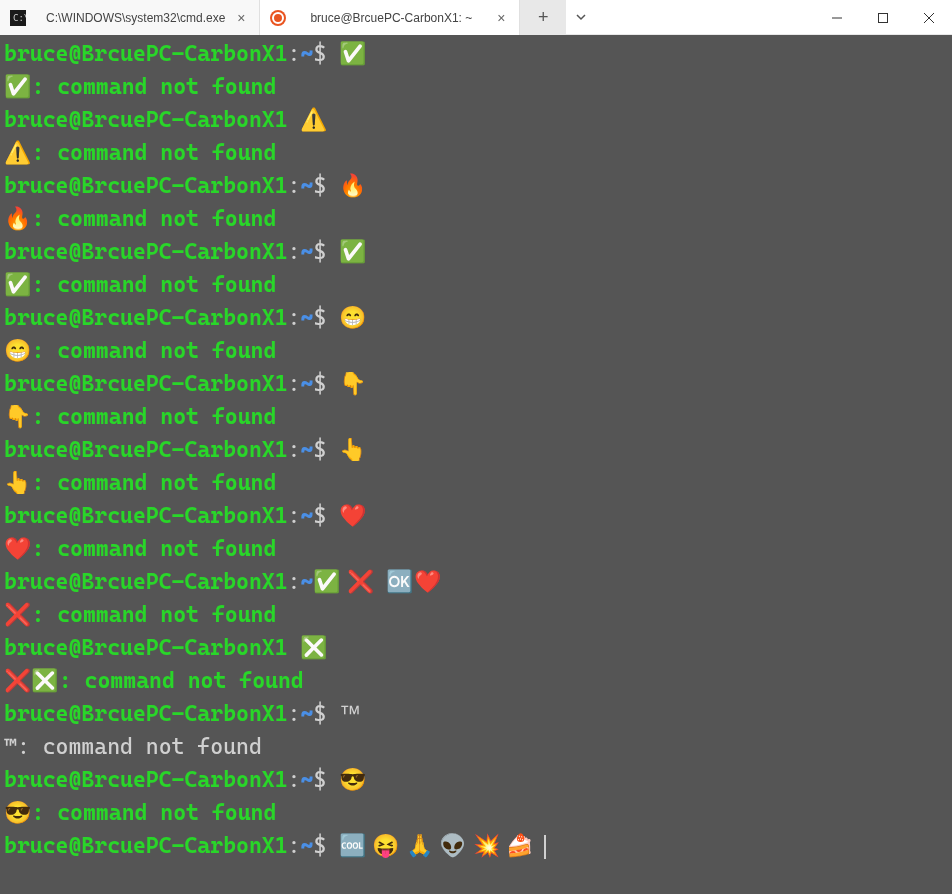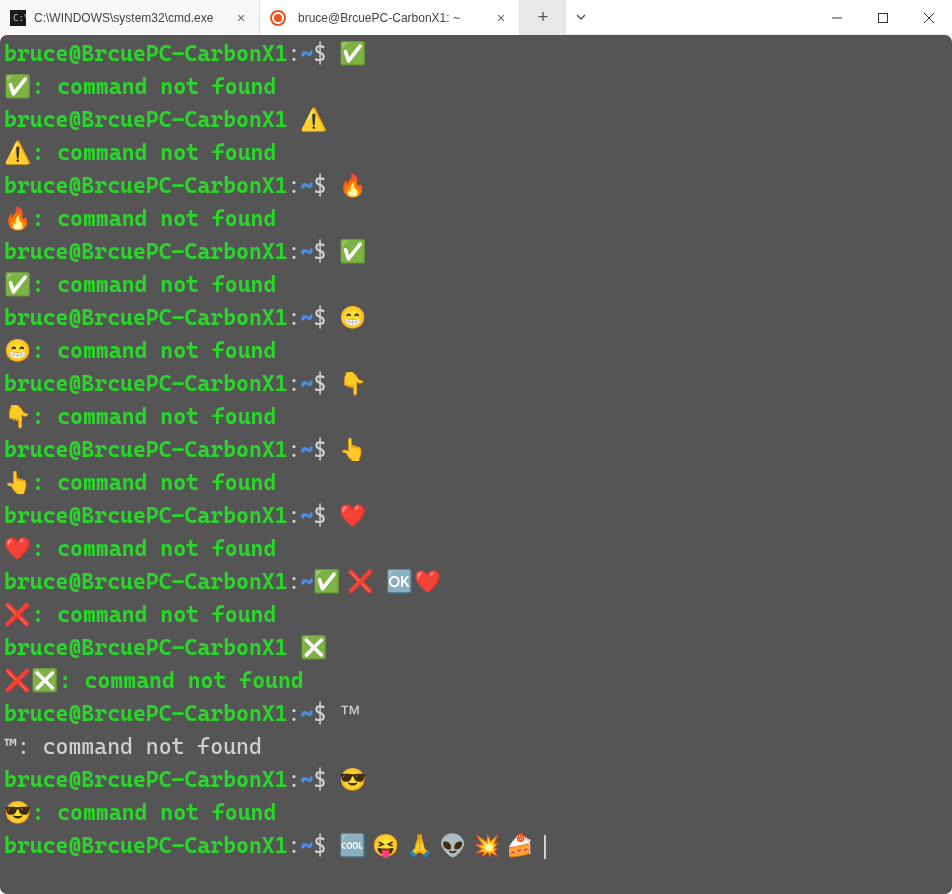--- a/index.html
+++ b/index.html
@@ -32,21 +32,21 @@
   color: #444;
   background: #f5f5f5;
   border-right: 1px solid #e0e0e0;
   cursor: pointer;
   height: 35px;
   min-width: 260px;
 }
 .tab.inactive { background: #f8f8f8; }
 .tab.active { background: #ffffff; gap: 12px; }
 .tab .icon-slot { width: 16px; height: 16px; display:flex; align-items:center; justify-content:center; flex-shrink:0;}
-.tab .tab-label { flex:1; white-space:nowrap; overflow:hidden; text-overflow:ellipsis; }
+.tab .tab-label { flex:1; white-space:nowrap; overflow:hidden; text-overflow:ellipsis;margin-left:12px; }
 .tab .close { width:16px; height:16px; display:flex; align-items:center; justify-content:center; font-size:14px; color:#666; }
 .tabs-after {
   display:flex;
   align-items:center;
   gap: 0;
 }
 .newtab-btn {
   width: 46px;
   height: 35px;
   background: #e8e8e8;
@@ -83,21 +83,20 @@
 .terminal {
   flex:1;
   background:#555555;
   font-family: "Cascadia Code", "Consolas", monospace;
   font-size: 22px;
   line-height: 33px;
   padding: 2px 4px;
   color: #d0d0d0;
   overflow:hidden;
   white-space: pre;
-  border-radius: 7px;
 }
 .line { display:block; }
 .user { color:#29d629; font-weight:bold; }
 .colon { color:#d0d0d0; }
 .path { color:#4a8fe6; font-weight:bold; }
 .dollar { color:#d0d0d0; }
 .err { color:#29d629; font-weight:bold; }
 .msg { color:#d0d0d0; }
 .emoji { font-family: "Segoe UI Emoji", "Apple Color Emoji", sans-serif; font-size:22px; }
 .cursor-block {

